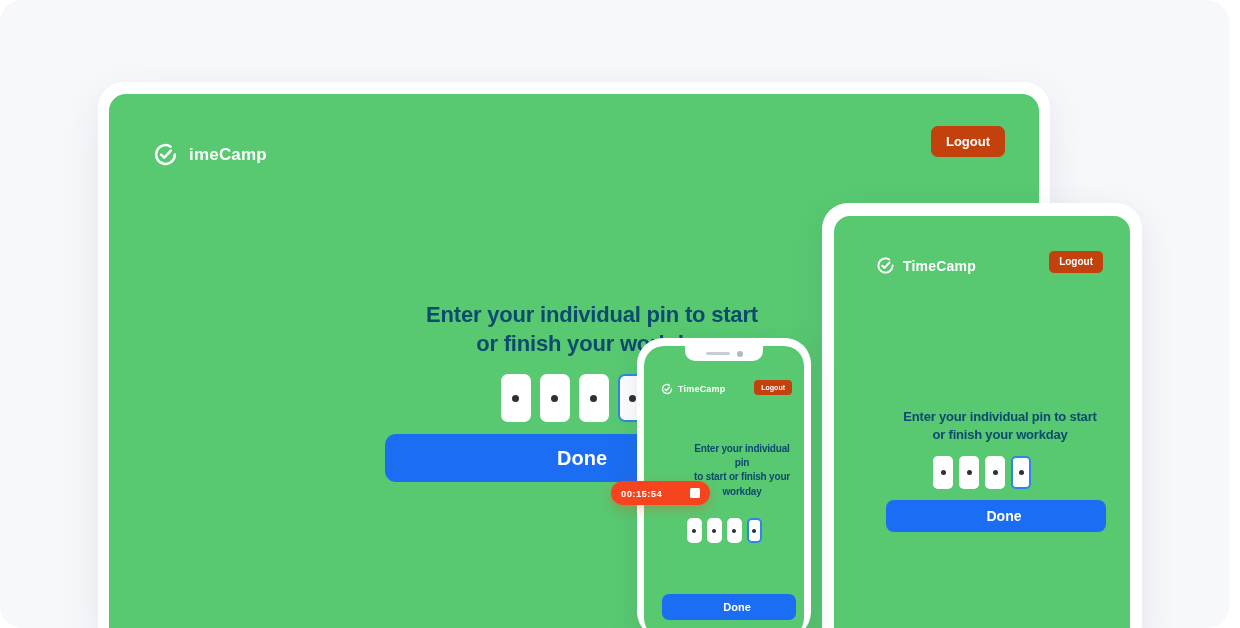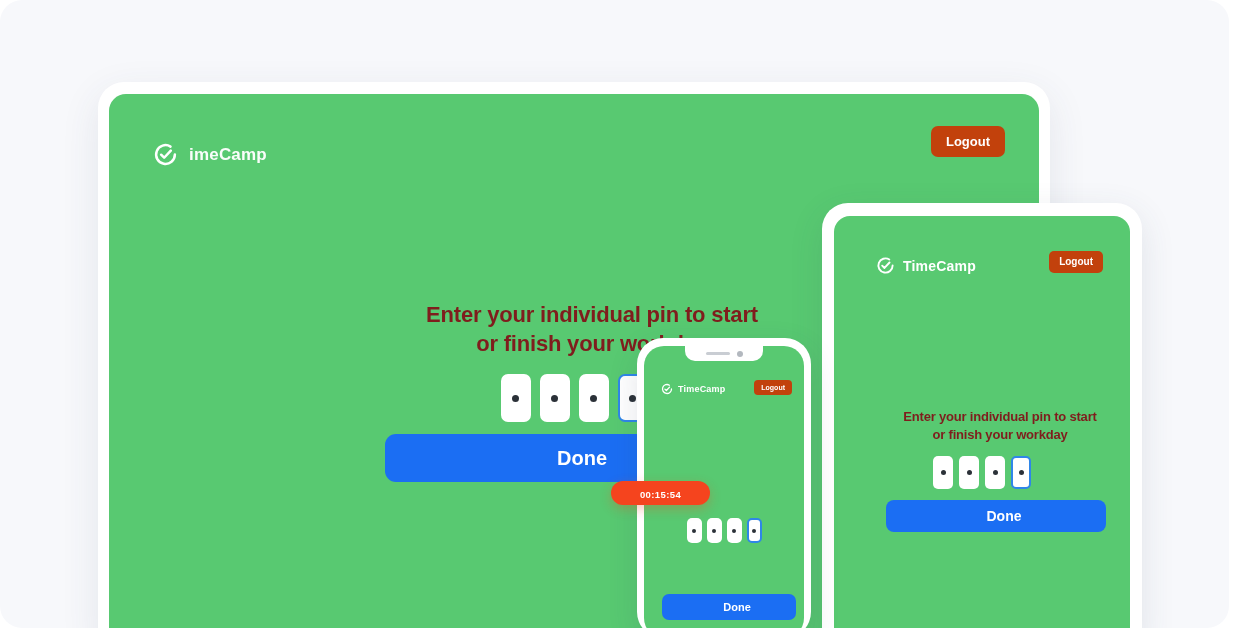--- a/index.html
+++ b/index.html
@@ -80,21 +80,21 @@
   #desktop-logout {
     right: 34px;
     top: 32px;
     padding: 9px 15px;
     font-size: 13px;
   }
 
   .headline {
     position: absolute;
     text-align: center;
-    color: #7f1d1d;
+    color: #0c4a6e;
     font-weight: 700;
     letter-spacing: -0.2px;
     padding-left: 36px;
   }
   #desktop-headline {
     left: 0;
     right: 0;
     top: 206px;
     font-size: 22px;
     line-height: 1.32;
@@ -278,21 +278,20 @@
     top: 481px;
     width: 99px;
     height: 24px;
     background: #f5441e;
     border-radius: 12px;
     display: flex;
     align-items: center;
     justify-content: space-between;
     padding: 8px 10px;
     box-shadow: 0 4px 12px rgba(245,68,30,0.30);
-    flex-direction: column;
   }
   #timer-value {
     color: #ffffff;
     font-size: 9.5px;
     font-weight: 600;
     letter-spacing: 0.4px;
   }
   #timer-stop {
     width: 10px;
     height: 10px;
@@ -400,20 +399,25 @@
           <svg class="logo-mark" width="12" height="12" viewBox="0 0 24 24" fill="none">
             <path d="M21 12a9 9 0 1 1-4.2-7.6" stroke="#ffffff" stroke-width="2.6" stroke-linecap="round"></path>
             <path d="M7.8 12.2l2.9 2.9 6.4-6.9" stroke="#ffffff" stroke-width="2.6" stroke-linecap="round" stroke-linejoin="round"></path>
           </svg>
         </span>
         <span class="dt-logo-text">TimeCamp</span>
       </div>
 
       <button class="logout-btn" id="phone-logout">Logout</button>
 
+      <div class="headline" id="phone-headline">
+        <div>Enter your individual pin</div>
+        <div>to start or finish your</div>
+        <div>workday</div>
+      </div>
 
       <div class="pin-row" id="phone-pins">
         <div class="pin-box">
             <span class="pin-dot"></span>
           </div>
         <div class="pin-box">
             <span class="pin-dot"></span>
           </div>
         <div class="pin-box">
             <span class="pin-dot"></span>

